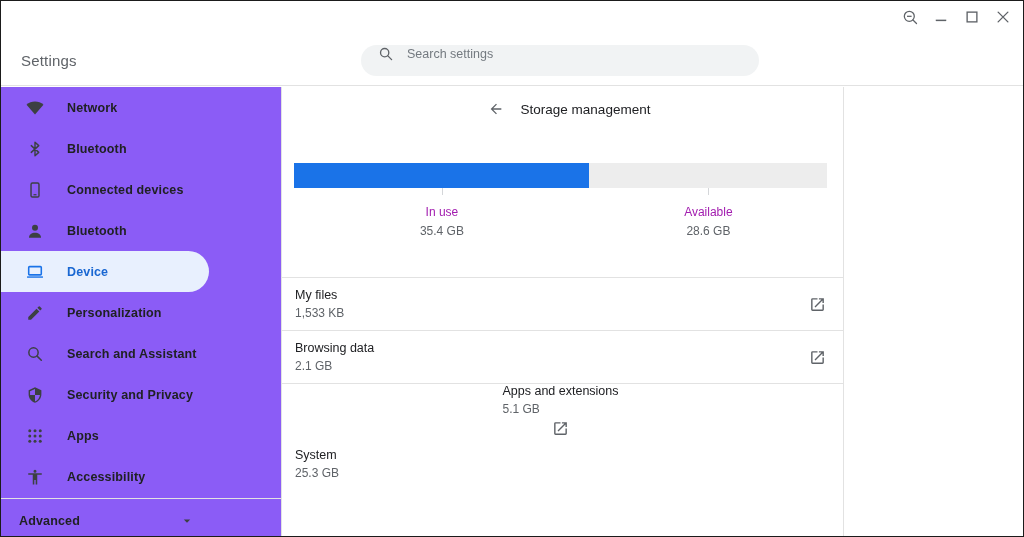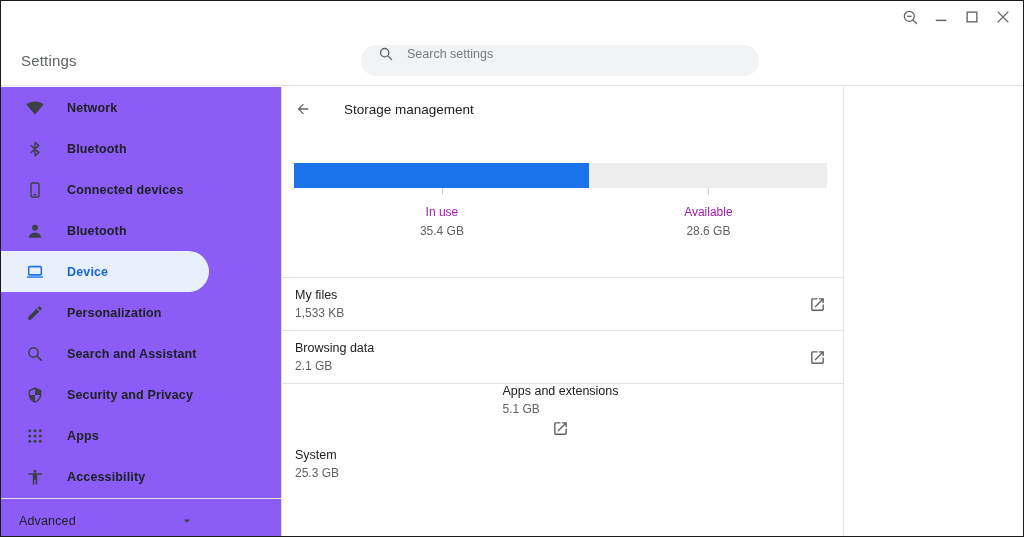--- a/index.html
+++ b/index.html
@@ -33,27 +33,27 @@
   .nav-item { height:41px; display:flex; align-items:center; padding-left:25px; gap:23px;
               cursor:pointer; }
   .nav-item .nav-icon { width:18px; height:18px; color:#3c4043; flex:none; display:flex; }
   .nav-item .nav-label { font-size:12.5px; font-weight:700; letter-spacing:.15px; color:#202124; }
   .nav-item.selected { width:208px; background:#e8f0fe; border-radius:0 21px 21px 0; }
   .nav-item.selected .nav-icon { color:#1a73e8; }
   .nav-item.selected .nav-label { color:#1967d2; }
   .advanced-row { position:absolute; left:0; right:0; top:411px; height:44px;
                   border-top:1px solid #e2e2e2; display:flex; align-items:center;
                   justify-content:space-between; padding:0 87px 0 18px; cursor:pointer; }
-  .advanced-label { font-size:12.5px; font-weight:400; letter-spacing:.15px; color:#202124; }
+  .advanced-label { font-size:12.5px; font-weight:700; letter-spacing:.15px; color:#202124; }
   .advanced-row svg { color:#3c4043; }
 
   
   .content-card { position:absolute; left:280px; top:86px; width:563px; bottom:0;
                   border-left:1px solid #e2e2e2; border-right:1px solid #e2e2e2; background:#fff; }
-  .content-header { height:44px; display:flex; align-items:center; padding-left:13px; gap:33px; }
+  .content-header { height:44px; display:flex; align-items:center; padding-left:13px; gap:17px;justify-content:center; }
   .back-btn { background:none; border:none; color:#5f6368; cursor:pointer; width:16px;
               height:16px; display:flex; padding:0; }
   .content-title { font-size:13.5px; color:#202124; }
 
   .chart-section { position:relative; height:147px; border-bottom:1px solid #e2e2e2; }
   .usage-bar { position:absolute; left:12px; right:16px; top:32px; height:25px; background:#ededed; }
   .usage-bar-fill { height:100%; background:#1a73e8; width:55.3%; }
   .tick { position:absolute; top:25px; width:1px; height:7px; background:#d4d6d9; }
   .tick.in-use { left:27.75%; }
   .tick.available { left:77.75%; }

